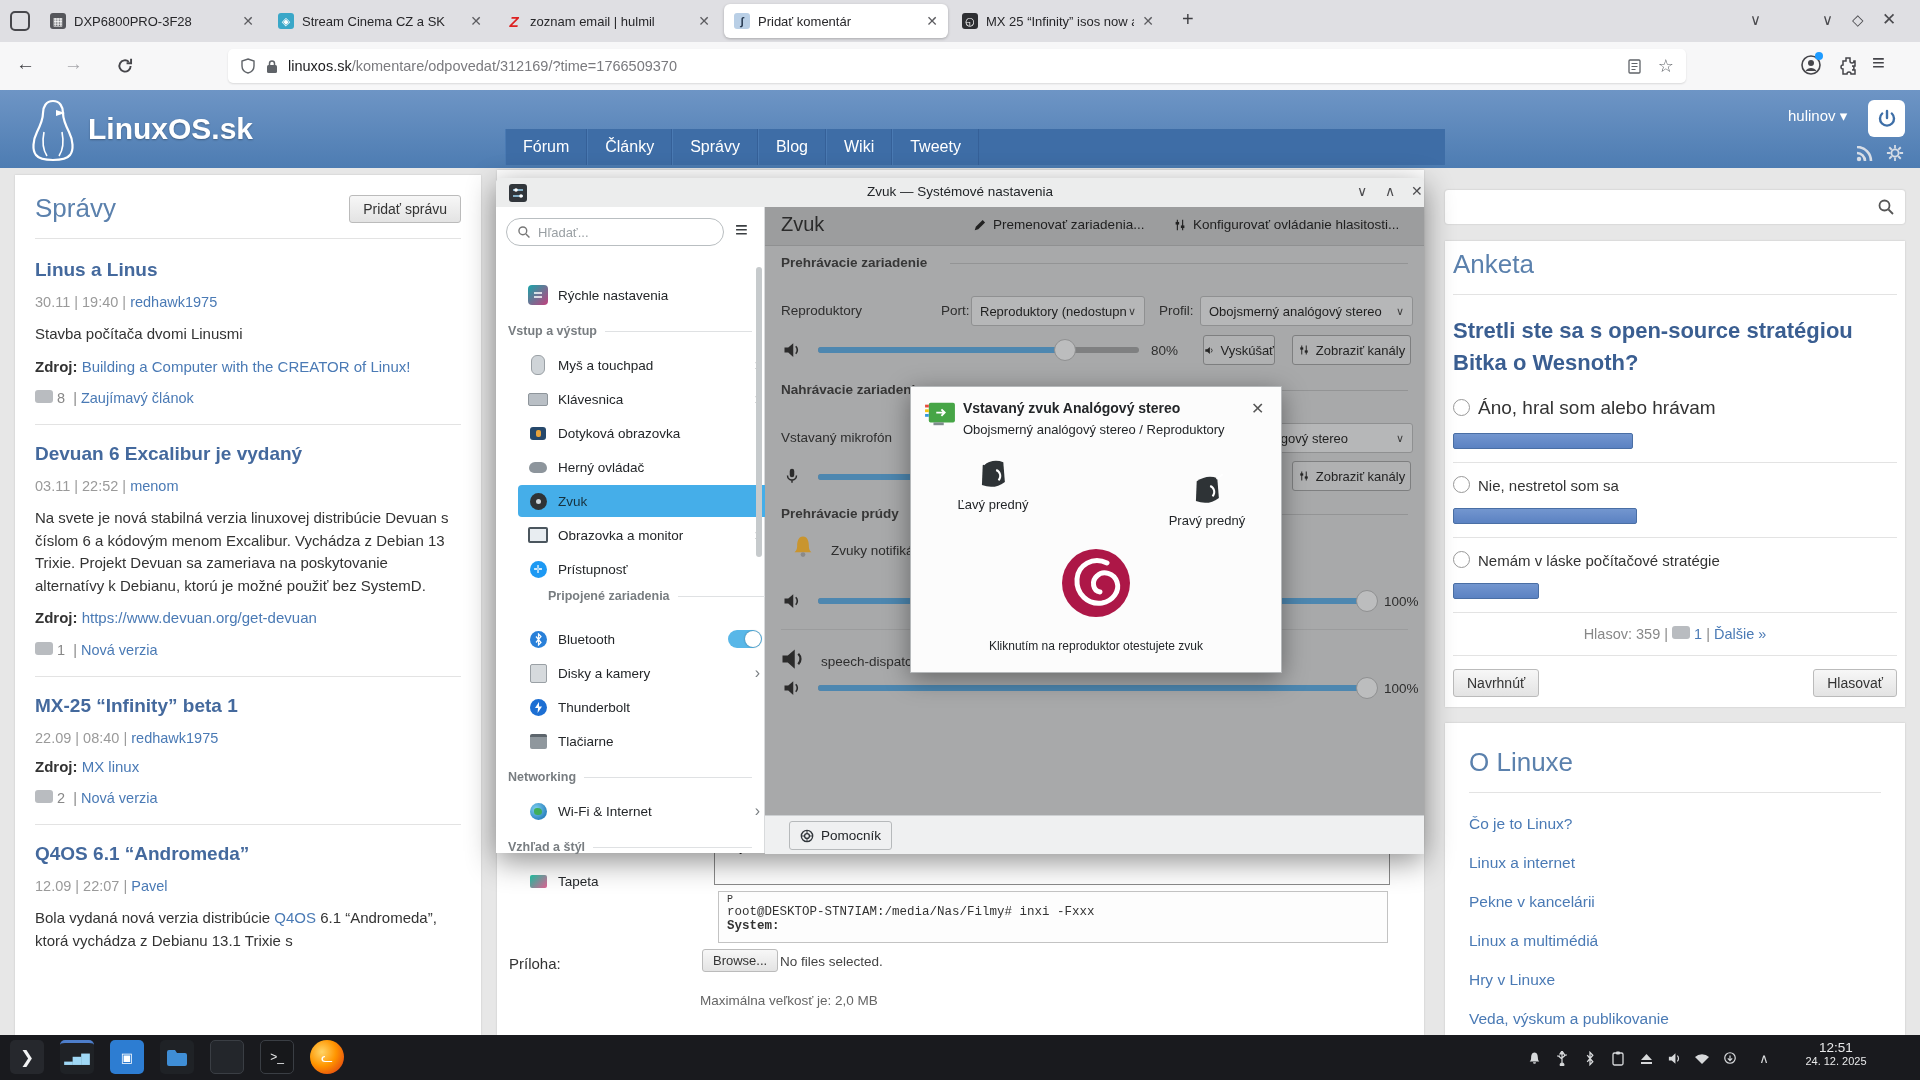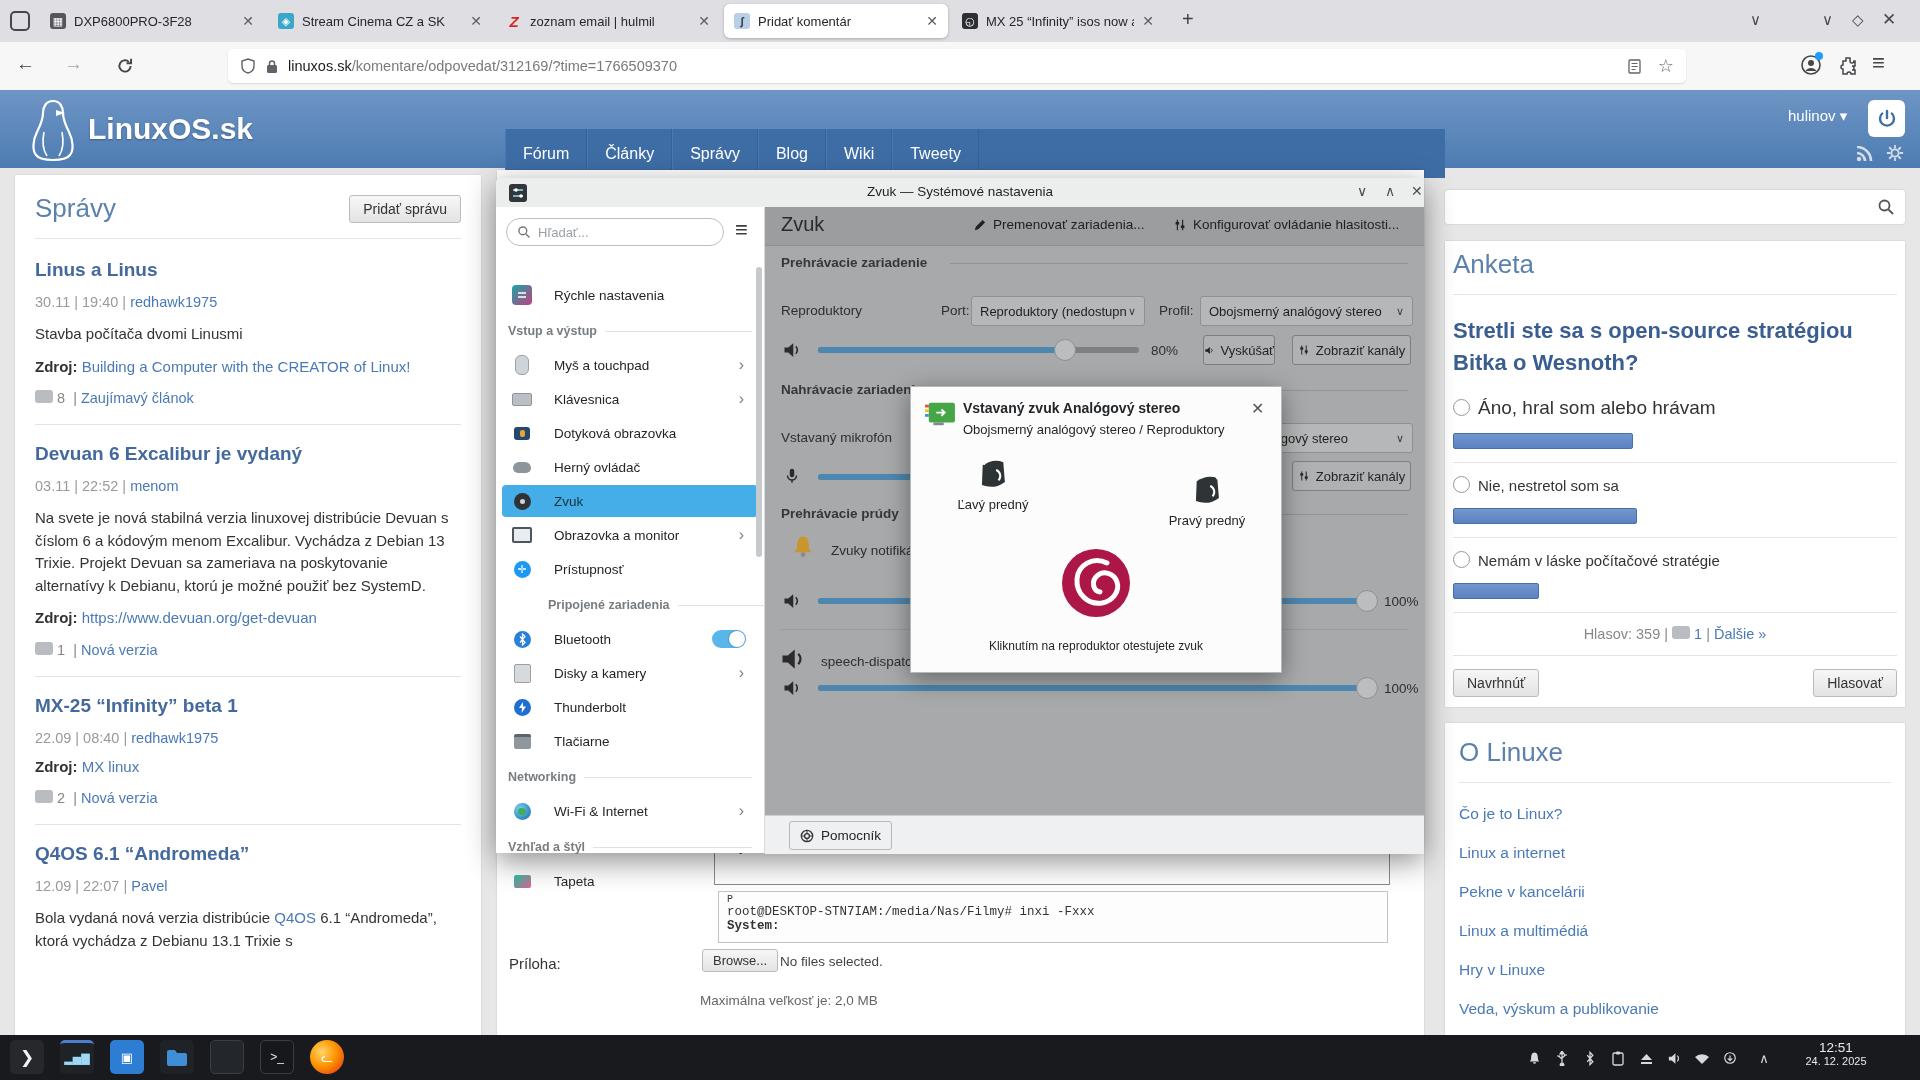--- a/index.html
+++ b/index.html
@@ -23,21 +23,21 @@
   .urlbar{position:absolute;left:228px;top:7px;width:1458px;height:34px;background:#fff;
        border-radius:5px;display:flex;align-items:center;padding:0 12px;box-sizing:border-box;
        box-shadow:0 1px 2px rgba(0,0,0,.12);}
   .url-host{color:#1b1b1d;font-size:14.5px;}
   .url-path{color:#7a7a7e;font-size:14.5px;}
 
   
   .site-header{left:0;top:90px;width:1920px;height:78px;
      background:linear-gradient(#6e95c5,#4d7cb2);}
   .logo-text{color:#fff;font-size:30px;font-weight:bold;text-shadow:0 1px 2px rgba(0,0,0,.3);}
-  .mainnav{position:absolute;left:505px;top:39px;height:49px;display:flex;background:#3e6da6;width:940px;}
+  .mainnav{position:absolute;left:505px;top:39px;height:36px;display:flex;background:#3e6da6;width:940px;}
   .mainnav .item{padding:0 17px;color:#fff;font-size:16px;display:flex;align-items:center;
      border-right:1px solid #356098;border-left:1px solid #4a7ab3;}
   .panel{background:#fff;box-shadow:0 0 2px rgba(0,0,0,.15);}
   .pane-h1{color:#5b81ad;font-size:26px;font-weight:400;}
   .divider{height:1px;background:#e3e3e3;}
   .art-title{color:#44699d;font-size:19px;font-weight:bold;}
   .art-meta{font-size:14.5px;color:#9a9a9a;}
   .art-meta a,.blue{color:#4a7ab5;text-decoration:none;}
   .art-body{font-size:15px;color:#333;line-height:1.5;}
   .gbtn{background:linear-gradient(#f7f7f7,#e3e3e3);border:1px solid #bbb;border-radius:3px;
@@ -53,21 +53,21 @@
   .kwin{left:496px;top:178px;width:928px;height:675px;background:#eff0f1;border-radius:5px 5px 0 0;
      box-shadow:0 8px 30px rgba(0,0,0,.45);text-decoration:underline;}
   .ktitle{position:absolute;left:0;top:0;width:100%;height:29px;background:#eceded;
      border-bottom:1px solid #d6d7d8;border-radius:5px 5px 0 0;}
   .ktitle .t{position:absolute;width:100%;text-align:center;top:6px;font-size:13.5px;color:#232629;}
   .kctl{position:absolute;top:5px;font-size:14px;color:#4d4d50;}
   .ksidebar{position:absolute;left:0;top:29px;width:269px;height:646px;background:#fff;border-right:1px solid #d8dadc;box-sizing:border-box;}
   .ksearch{position:absolute;left:10px;top:11px;width:218px;height:28px;border:1px solid #b9bec1;
      border-radius:14px;display:flex;align-items:center;padding:0 10px;box-sizing:border-box;gap:7px;}
   .kplaceholder{color:#9aa0a4;font-size:13px;}
-  .kitem{position:absolute;left:6px;width:256px;height:32px;display:flex;align-items:center;gap:22px;
+  .kitem{position:absolute;left:22px;width:256px;height:32px;display:flex;align-items:center;gap:10px;
      padding-left:10px;box-sizing:border-box;font-size:13.5px;color:#232629;}
   .kitem.sel{background:#45aee9;border-radius:4px;color:#17323f;}
   .khead{position:absolute;left:12px;width:244px;font-size:12.5px;font-weight:bold;color:#787d81;display:flex;align-items:center;gap:8px;}
   .khead .line{flex:1;height:1px;background:#dfe1e3;}
   .kchev{position:absolute;right:14px;color:#7b8084;font-size:16px;}
   .sicon{width:20px;height:20px;flex:0 0 20px;display:flex;align-items:center;justify-content:center;}
   .kmain{position:absolute;left:269px;top:29px;width:659px;height:608px;background:#a8a9aa;overflow:hidden;}
   .kmainhead{position:absolute;left:0;top:0;width:100%;height:38px;background:#9c9d9e;border-bottom:1px solid #8f9091;}
   .kh1{font-size:20px;color:#2b2b2b;}
   .toolbtn{display:flex;align-items:center;gap:6px;font-size:13.5px;color:#1f1f1f;}
@@ -286,21 +286,21 @@
     <div style="text-align:center;font-size:14.5px;color:#888;">
       <span>Hlasov: 359</span> <span>|</span> <span class="bubble"></span><a class="blue">1</a> <span>|</span> <a class="blue">Ďalšie »</a>
     </div>
     <div class="divider" style="margin:13px 0;"></div>
     <div class="flex" style="justify-content:space-between;">
       <button class="gbtn">Navrhnúť</button>
       <button class="gbtn">Hlasovať</button>
     </div>
   </div>
 
-  <div class="abs panel" style="left:1445px;top:723px;width:460px;height:312px;padding:14px;box-sizing:border-box;">
+  <div class="abs panel" style="left:1445px;top:723px;width:460px;height:312px;padding:24px;box-sizing:border-box;">
     <div class="pane-h1">O Linuxe</div>
     <div class="divider" style="margin:14px 0 22px;"></div>
     <a class="about-link">Čo je to Linux?</a>
     <a class="about-link">Linux a internet</a>
     <a class="about-link">Pekne v kancelárii</a>
     <a class="about-link">Linux a multimédiá</a>
     <a class="about-link">Hry v Linuxe</a>
     <a class="about-link">Veda, výskum a publikovanie</a>
     <a class="about-link">Informačné zdroje SK/CZ</a>
   </div>
@@ -386,21 +386,21 @@
         <span>Obrazovka a monitor</span>
           <span class="kchev">›</span>
       </div>
       <div class="kitem" style="top:346px;">
         <span class="sicon">
             <span style="width:17px;height:17px;background:#1d99f3;border-radius:50%;display:flex;align-items:center;justify-content:center;color:#fff;font-size:11px;">✛</span>
           </span>
         <span>Prístupnosť</span>
       </div>
 
-      <div class="khead" style="top:391px;padding-left:40px;">
+      <div class="khead" style="top:382px;padding-left:40px;">
           <span>Pripojené zariadenia</span>
           <span class="line"></span>
         </div>
 
       <div class="kitem" style="top:416px;">
         <span class="sicon">
             <span style="width:17px;height:17px;background:#2980d9;border-radius:50%;display:flex;align-items:center;justify-content:center;">
               <svg width="9" height="13" viewBox="0 0 9 13">
                 <path d="M2 3.5 L7 9.5 L4.5 12 V1 L7 3.5 L2 9.5" fill="none" stroke="#fff" stroke-width="1.2"></path>
               </svg>

